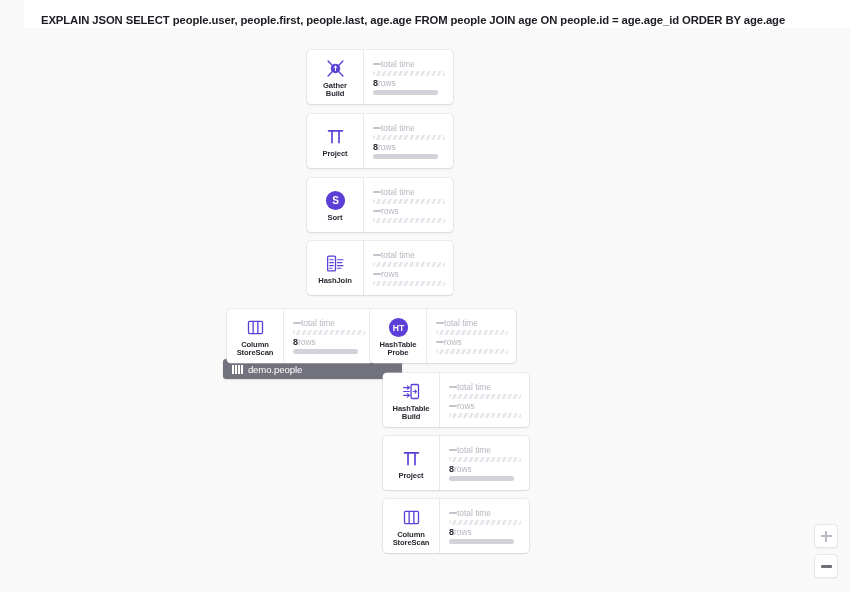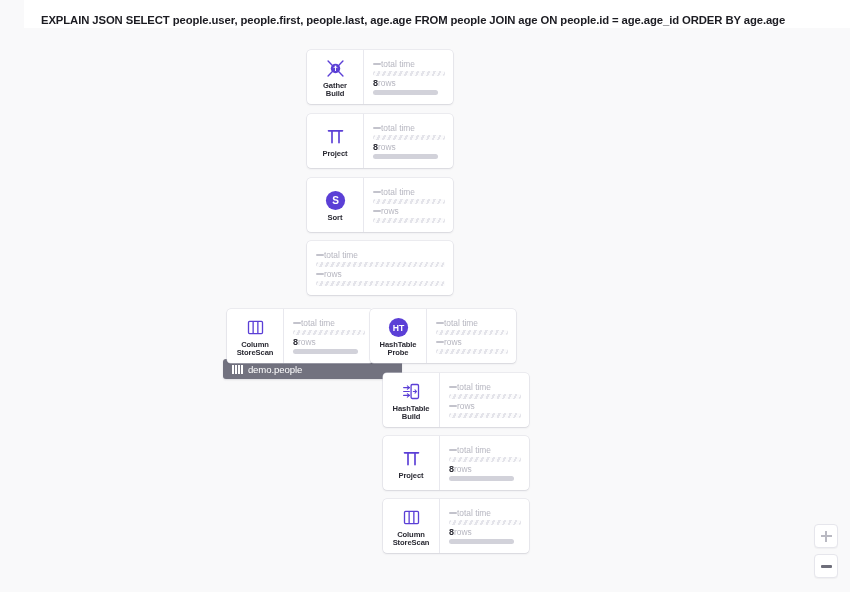--- a/index.html
+++ b/index.html
@@ -346,20 +346,32 @@
             <span>rows</span>
           </div>
           <div class="bar hatched"></div>
         </div>
       </div>
     </div>
   </div>
 
   <div class="node" style="left:307px; top:213px;">
     <div class="node-card">
+      <div class="node-left">
+        <div class="node-icon">
+          <svg width="21" height="21" viewBox="0 0 24 24">
+            <rect x="3" y="3.5" width="9" height="17" rx="1.4" stroke="#5b3fd6" stroke-width="1.5" fill="none"></rect>
+            <path d="M5.4 7.6 H9.6 M5.4 11 H9.6 M5.4 14.4 H9.6 M5.4 17.5 H8" stroke="#5b3fd6" stroke-width="1.2" stroke-linecap="round"></path>
+            <path d="M14.2 7.6 H20.6 M14.2 11 H19.2 M14.2 14.4 H20.6 M14.2 17.5 H18.4" stroke="#5b3fd6" stroke-width="1.2" stroke-linecap="round"></path>
+          </svg>
+        </div>
+        <div class="node-label">
+          <span>HashJoin</span>
+        </div>
+      </div>
       <div class="node-right">
         <div class="metric">
           <div class="metric-label">
             <span class="metric-dash"></span>
             <span>total time</span>
           </div>
           <div class="bar hatched"></div>
         </div>
         <div class="metric">
           <div class="metric-label">

